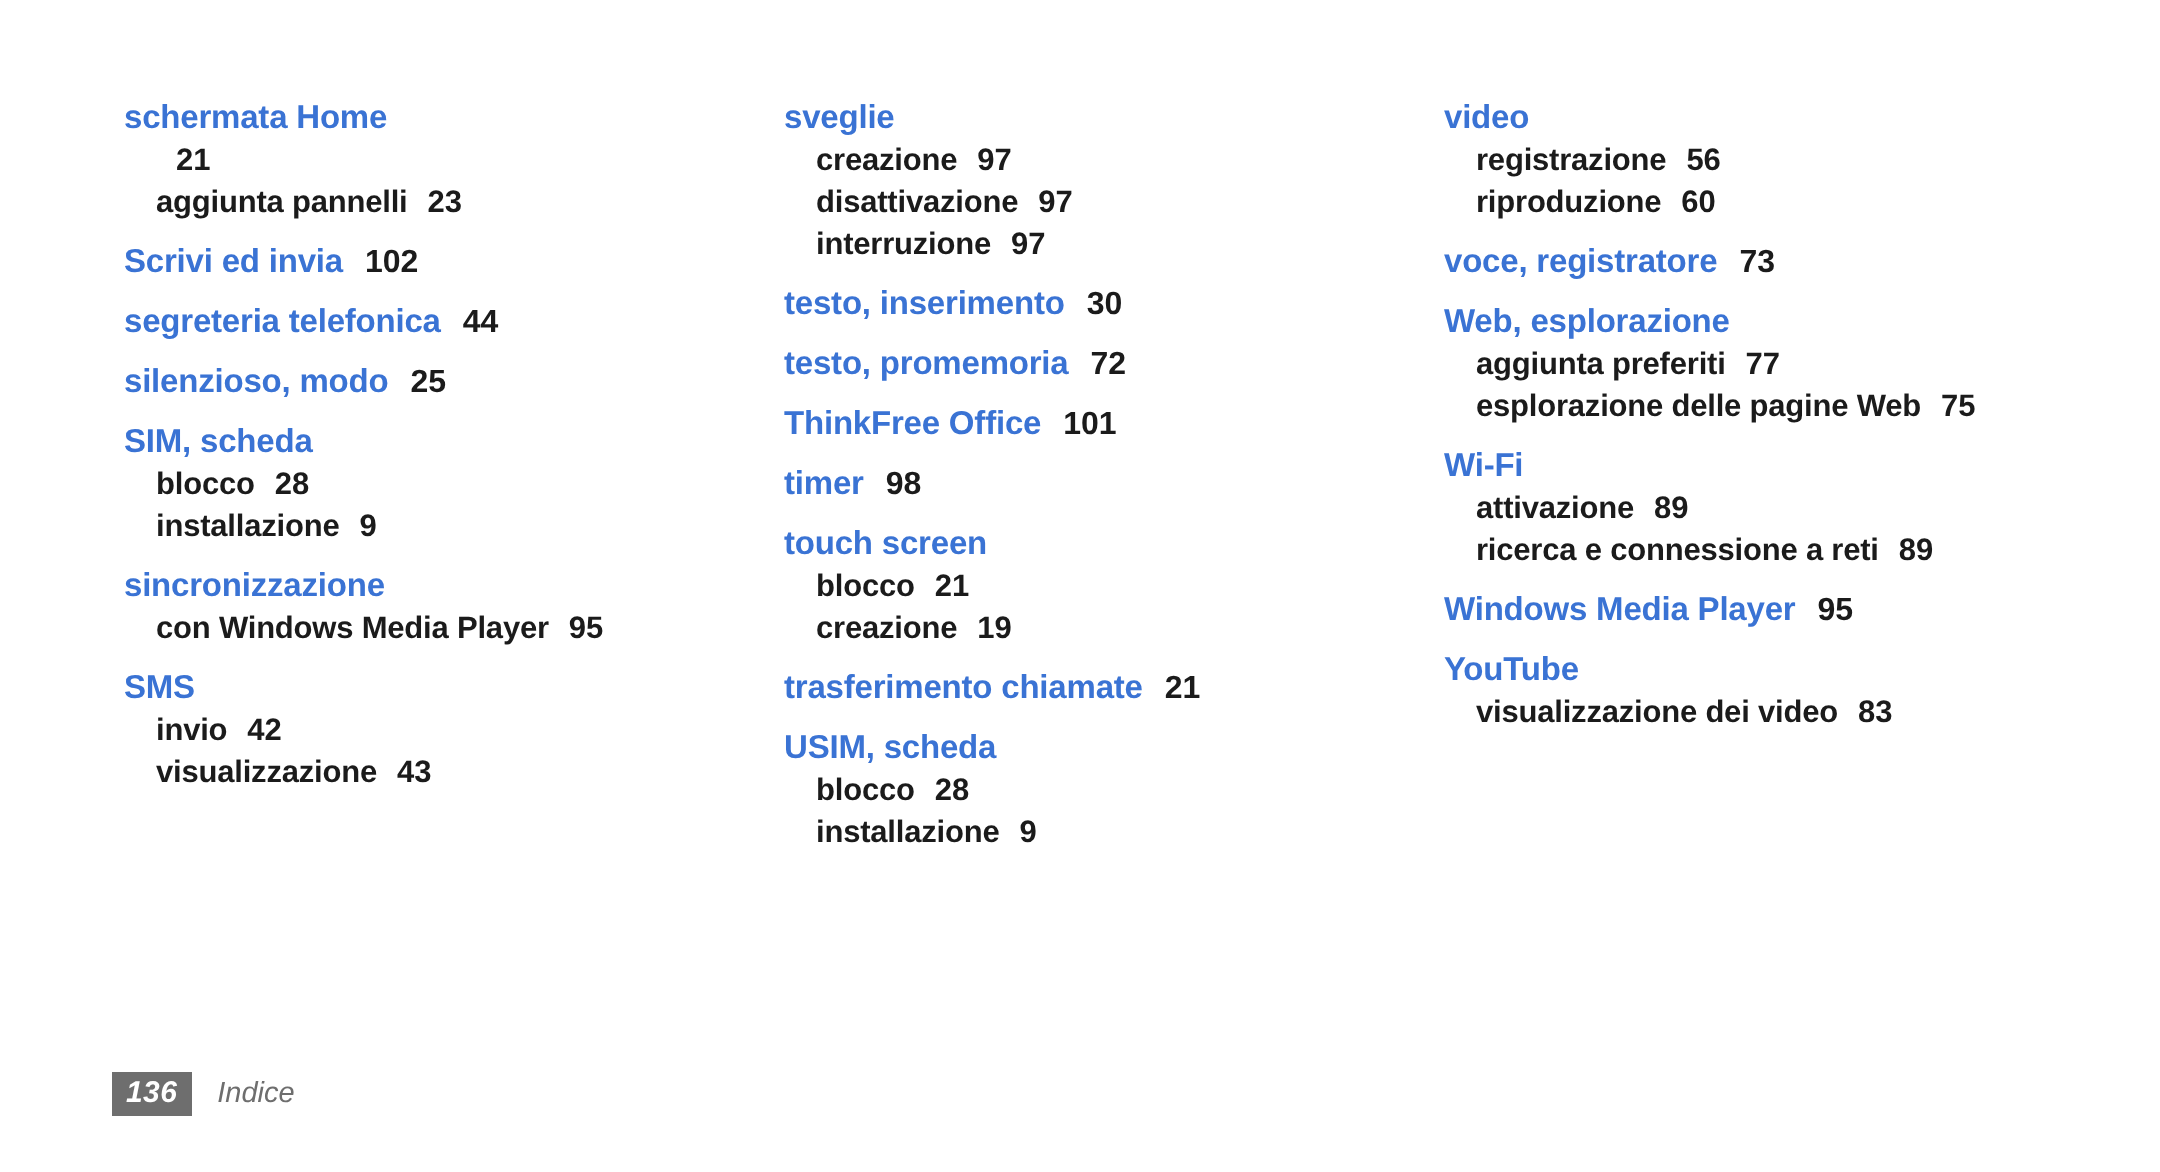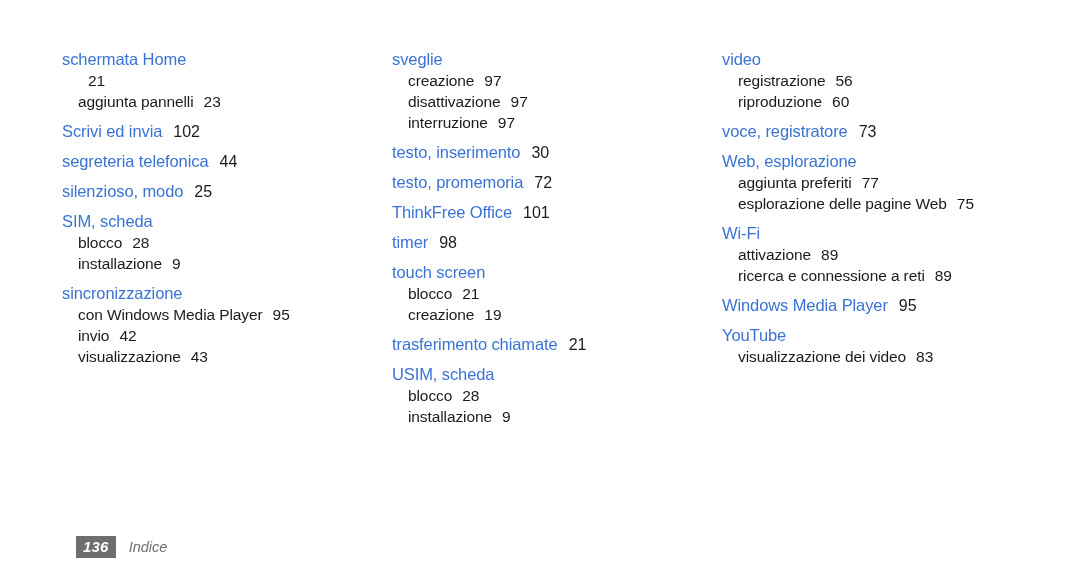--- a/index.html
+++ b/index.html
@@ -24,20 +24,21 @@
     height: 586px;
   }
 
   .columns {
     position: absolute;
     left: 62px;
     top: 49px;
     width: 1000px;
     display: flex;
     align-items: flex-start;
+    font-weight: bold;
   }
 
   .column {
     flex: 0 0 auto;
   }
   .column.col-0 { width: 330px; }
   .column.col-1 { width: 330px; }
   .column.col-2 { width: 340px; }
 
   .group {
@@ -81,21 +82,21 @@
     letter-spacing: -0.1px;
   }
 
   .sub-line .page-num {
     font-size: 15.5px;
     margin-left: 10px;
   }
 
   .footer {
     position: absolute;
-    left: 76px;
+    left: 56px;
     top: 536px;
     display: flex;
     align-items: center;
   }
 
   .footer-page-badge {
     background: #6e6e6e;
     color: #ffffff;
     font-size: 15px;
     font-weight: bold;
@@ -165,20 +166,23 @@
         <div class="group">
           <div class="heading-line">
             <span class="heading-label">sincronizzazione</span>
           </div>
           <div class="sub-line">
             <span class="sub-label">con Windows Media Player</span>
             <span class="page-num">95</span>
           </div>
         </div>
         <div class="group">
+          <div class="heading-line">
+            <span class="heading-label">SMS</span>
+          </div>
           <div class="sub-line">
             <span class="sub-label">invio</span>
             <span class="page-num">42</span>
           </div>
           <div class="sub-line">
             <span class="sub-label">visualizzazione</span>
             <span class="page-num">43</span>
           </div>
         </div>
       </div>

